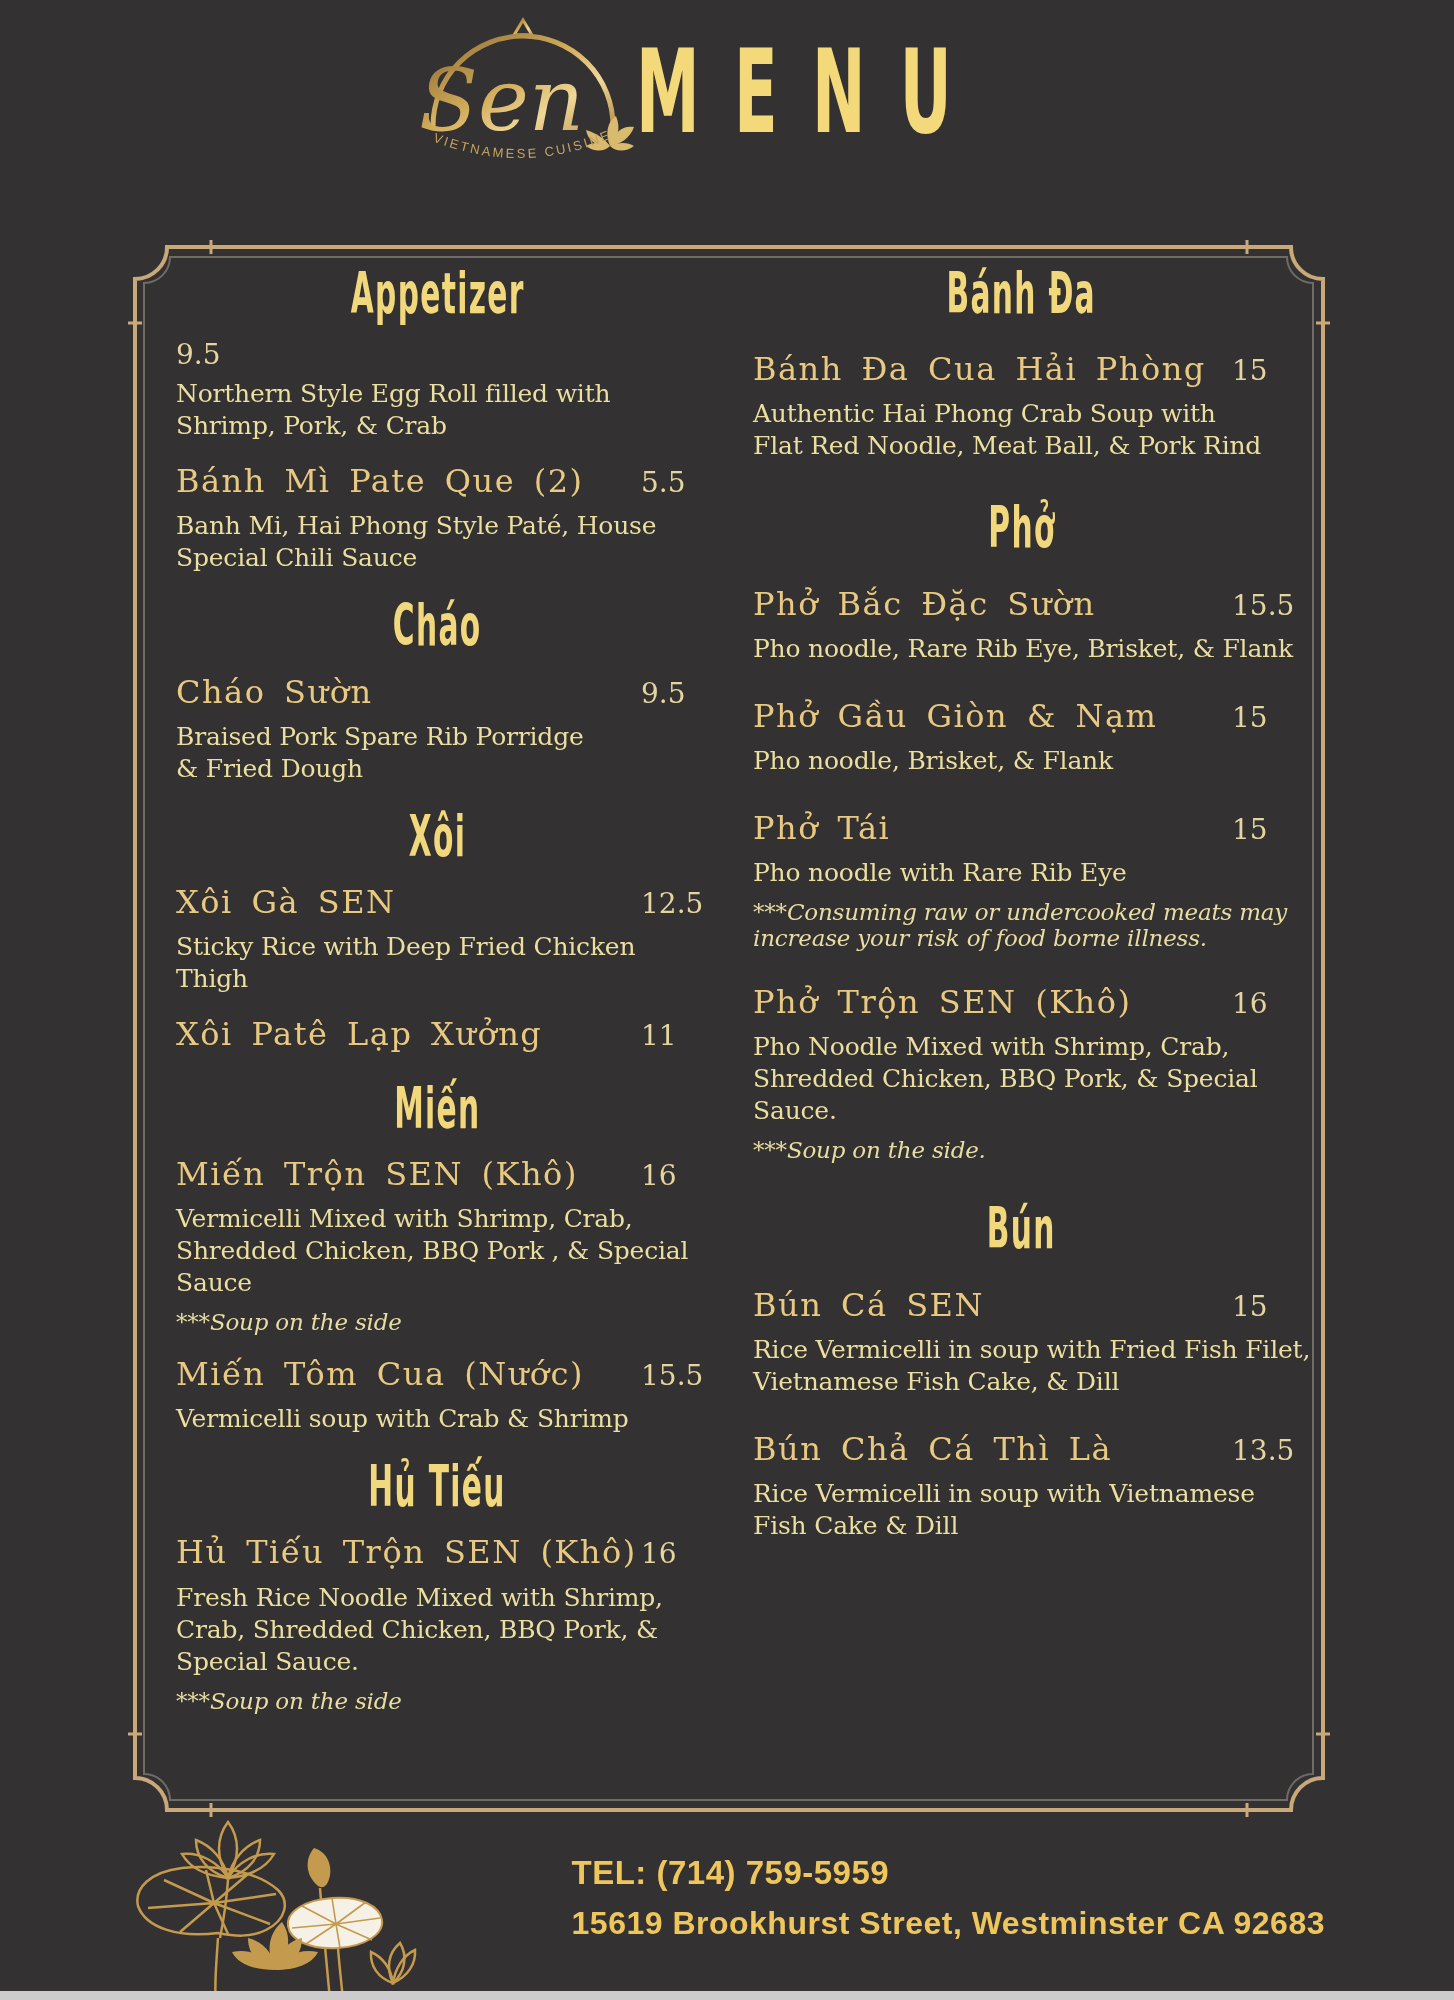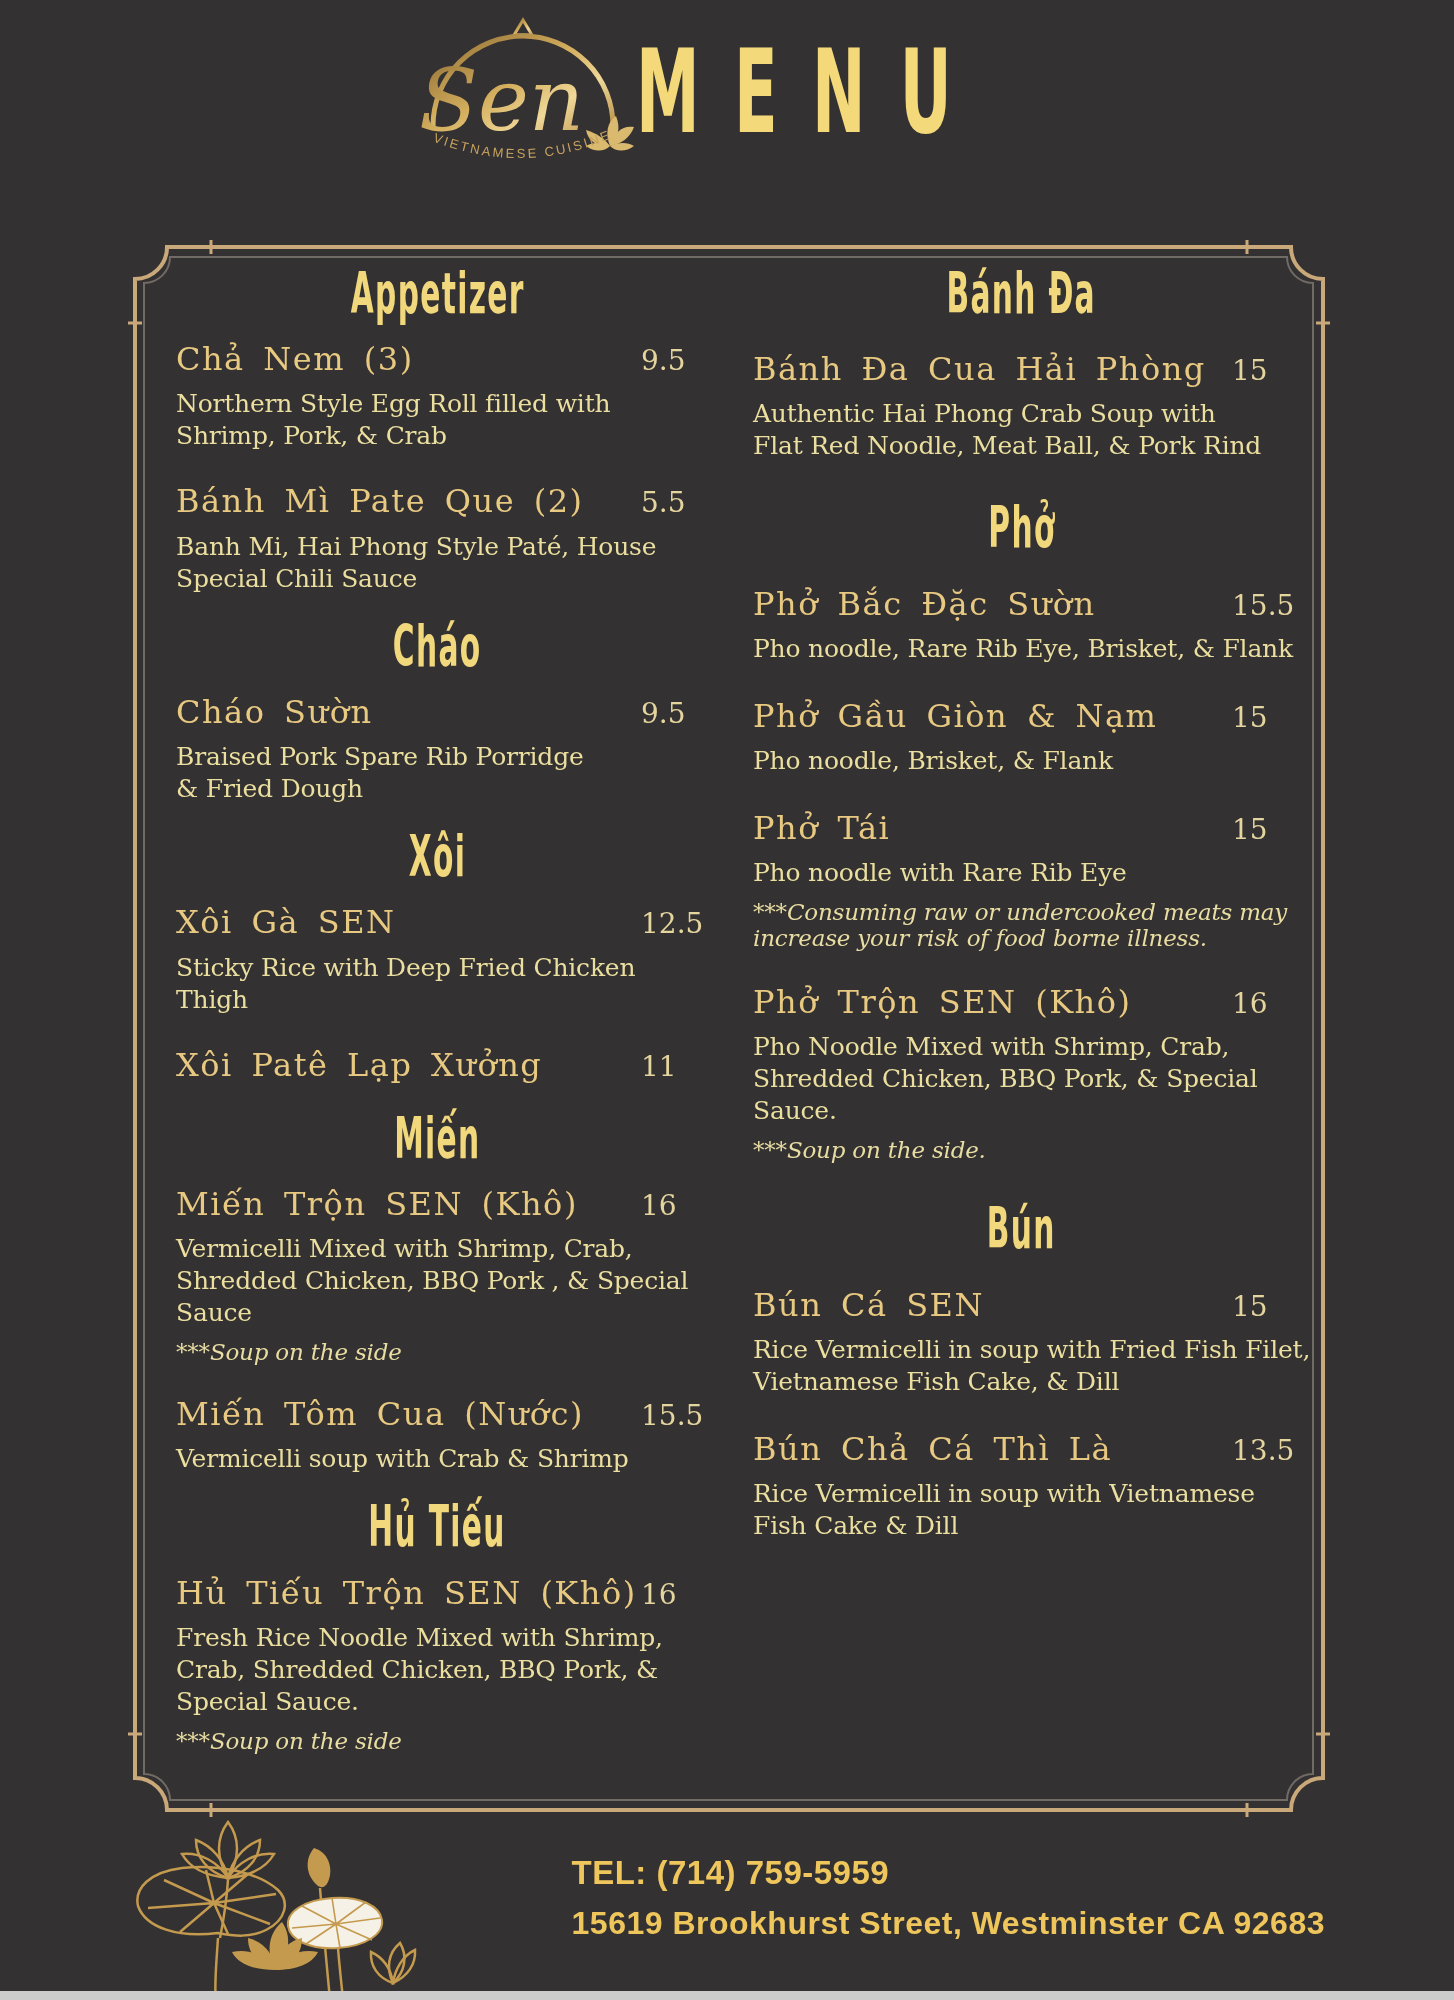--- a/index.html
+++ b/index.html
@@ -17,21 +17,21 @@
   .col{position:absolute;top:266px;}
   .col-left{left:176px;width:523px;}
   .col-right{left:753px;width:537px;}
   .sec-head{text-align:center;margin:0;line-height:1;}
   .deco{display:inline-block;font-family:"DejaVu Sans",sans-serif;font-weight:700;
         font-size:45px;line-height:1.25;color:#f2d87c;letter-spacing:2px;
         transform:scale(0.66,1.28);transform-origin:center center;}
   .col-left .sec-head{margin-top:24px;}
   .col-right .sec-head{margin-top:38px;}
   .col section:first-child .sec-head{margin-top:0;}
-  .item{margin-top:28px;}
+  .item{margin-top:18px;}
   .col-left .item:first-of-type{margin-top:16px;}
   .col-right .item{margin-top:30px;}
   .col-right .item:first-of-type{margin-top:26px;}
   .row{display:flex;align-items:baseline;}
   .name{flex:1;font-family:"DejaVu Serif",serif;font-size:32px;line-height:1.35;
         color:#e8c981;letter-spacing:1.5px;word-spacing:7px;}
   .price{width:58px;font-family:"DejaVu Serif",serif;font-size:28px;color:#e4d49e;
         text-align:left;}
   .desc{margin:7px 0 0;font-size:25px;line-height:1.28;color:#ebdfa0;
         white-space:pre-line;letter-spacing:-0.2px;width:115%;}
@@ -97,21 +97,20 @@
         <path d="M1316,1734 H1330"></path>
     </g>
   </svg>
 
   <div class="col col-left">
 
     <section>
       <h2 class="sec-head"><span class="deco">Appetizer</span></h2>
       <div class="item">
         <div class="row">
-          <span class="name">Chả Nem (3)</span>
           <span class="price">9.5</span>
         </div>
         <p class="desc">Northern Style Egg Roll filled with
 Shrimp, Pork, &amp; Crab</p>
       </div>
       <div class="item">
         <div class="row">
           <span class="name">Bánh Mì Pate Que (2)</span>
           <span class="price">5.5</span>
         </div>

